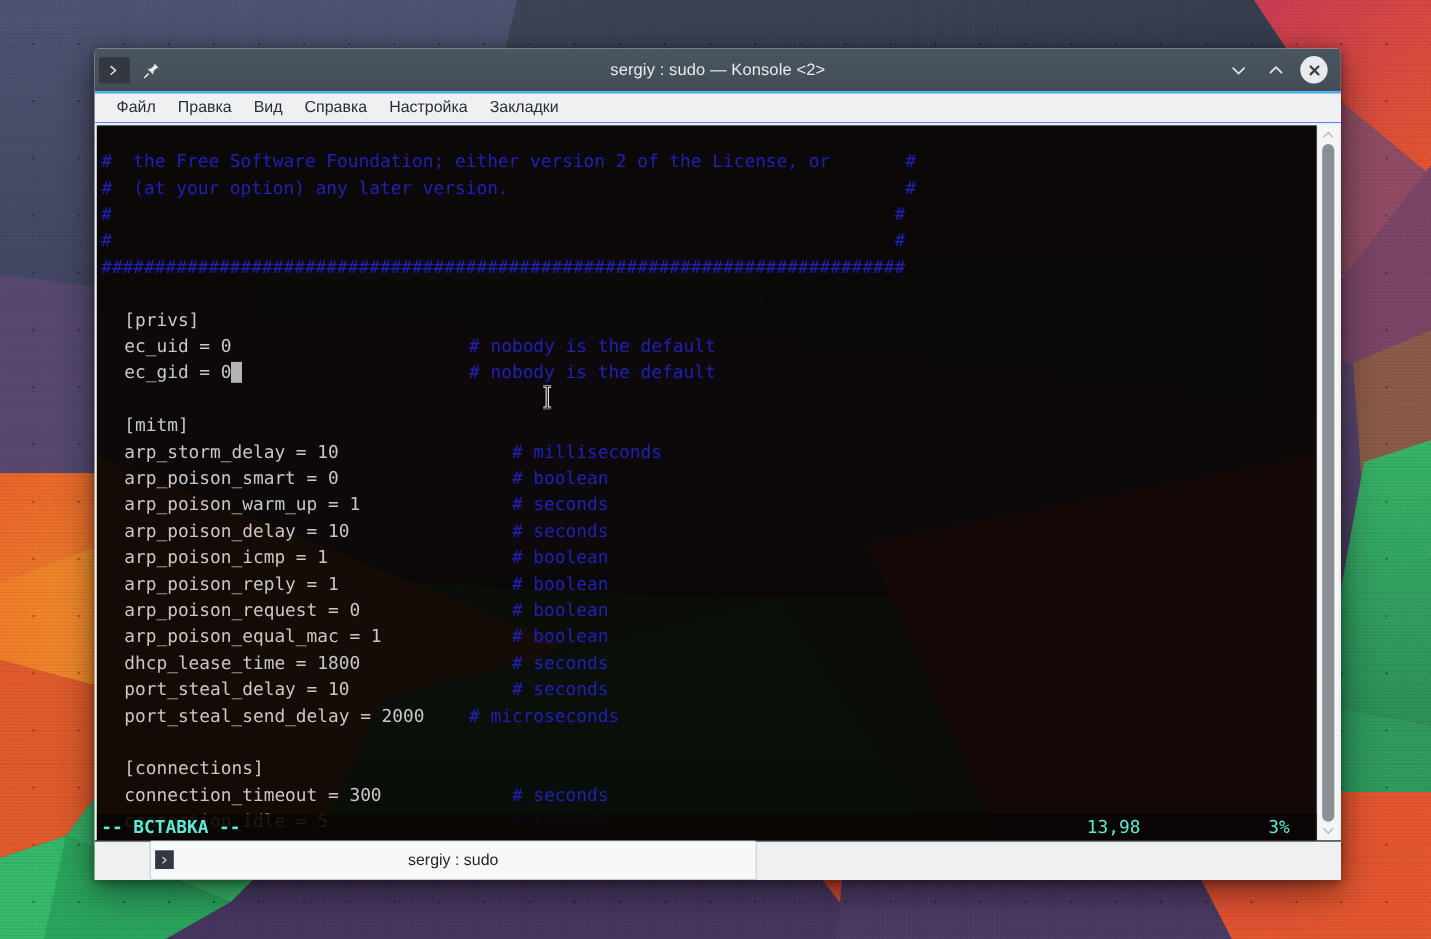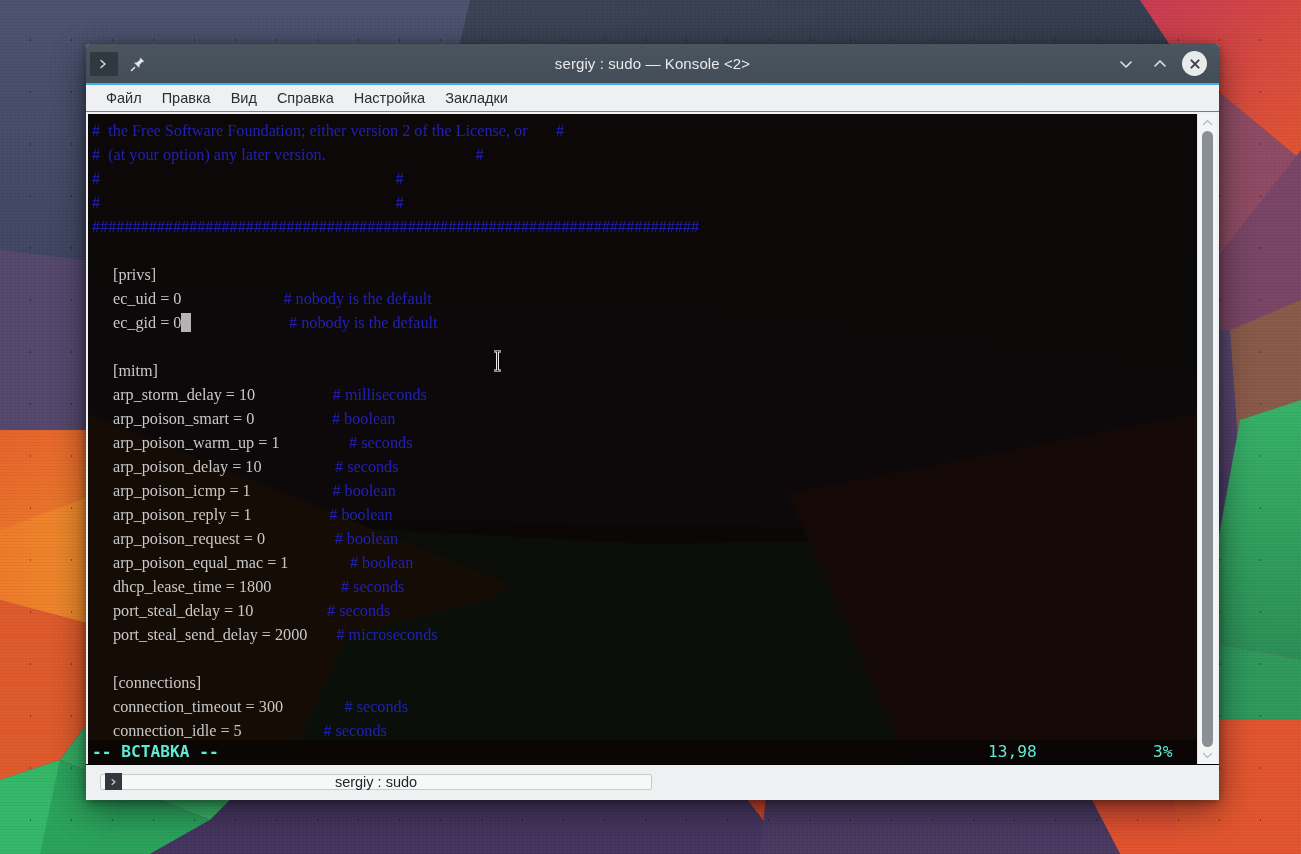--- a/index.html
+++ b/index.html
@@ -108,24 +108,23 @@
   
   #term-bleed {
     position:absolute; inset:0;
     opacity:0.055;
     pointer-events:none;
   }
   #term-bleed svg { width:100%; height:100%; display:block; }
 
   #term-text {
     position:relative;
-    padding:5px 0 0 4px;
+    padding:21px 0 0 4px;
     white-space:pre;
     z-index:2;
-    font-family:Liberation Serif, serif;
   }
   .ln { height:24px; display:block; }
   .cmt { color:#2121b2; }
   .txt { color:#c8c8c8;margin-left:21px; }
   .cursor-block {
     display:inline-block;
     width:9.75px; height:19px;
     background:#b4b4b4;
     vertical-align:-4px;
   }
@@ -175,27 +174,28 @@
 
   
   #tabbar {
     flex:0 0 36px; height:36px;
     background:#eff0f1;
     display:flex; align-items:center;
     padding:2px 4px 4px 14px;
     border-top:1px solid #000;
   }
   #tab-sudo {
-    width:552px; height:16px;
+    width:552px; height:36px;
     background:#f7f8f8;
     border:1px solid #c8cacc;
     border-radius:2px;
     display:flex; align-items:center;
     position:relative;
     cursor:pointer;
+    margin-left:36px;
   }
   #tab-sudo .tab-icon {
     width:17px; height:17px;
     background:#31383f;
     margin-left:4px;
     display:flex; align-items:center; justify-content:center;
     flex:0 0 17px;
   }
   #tab-sudo .tab-label {
     position:absolute; left:0; right:0;

